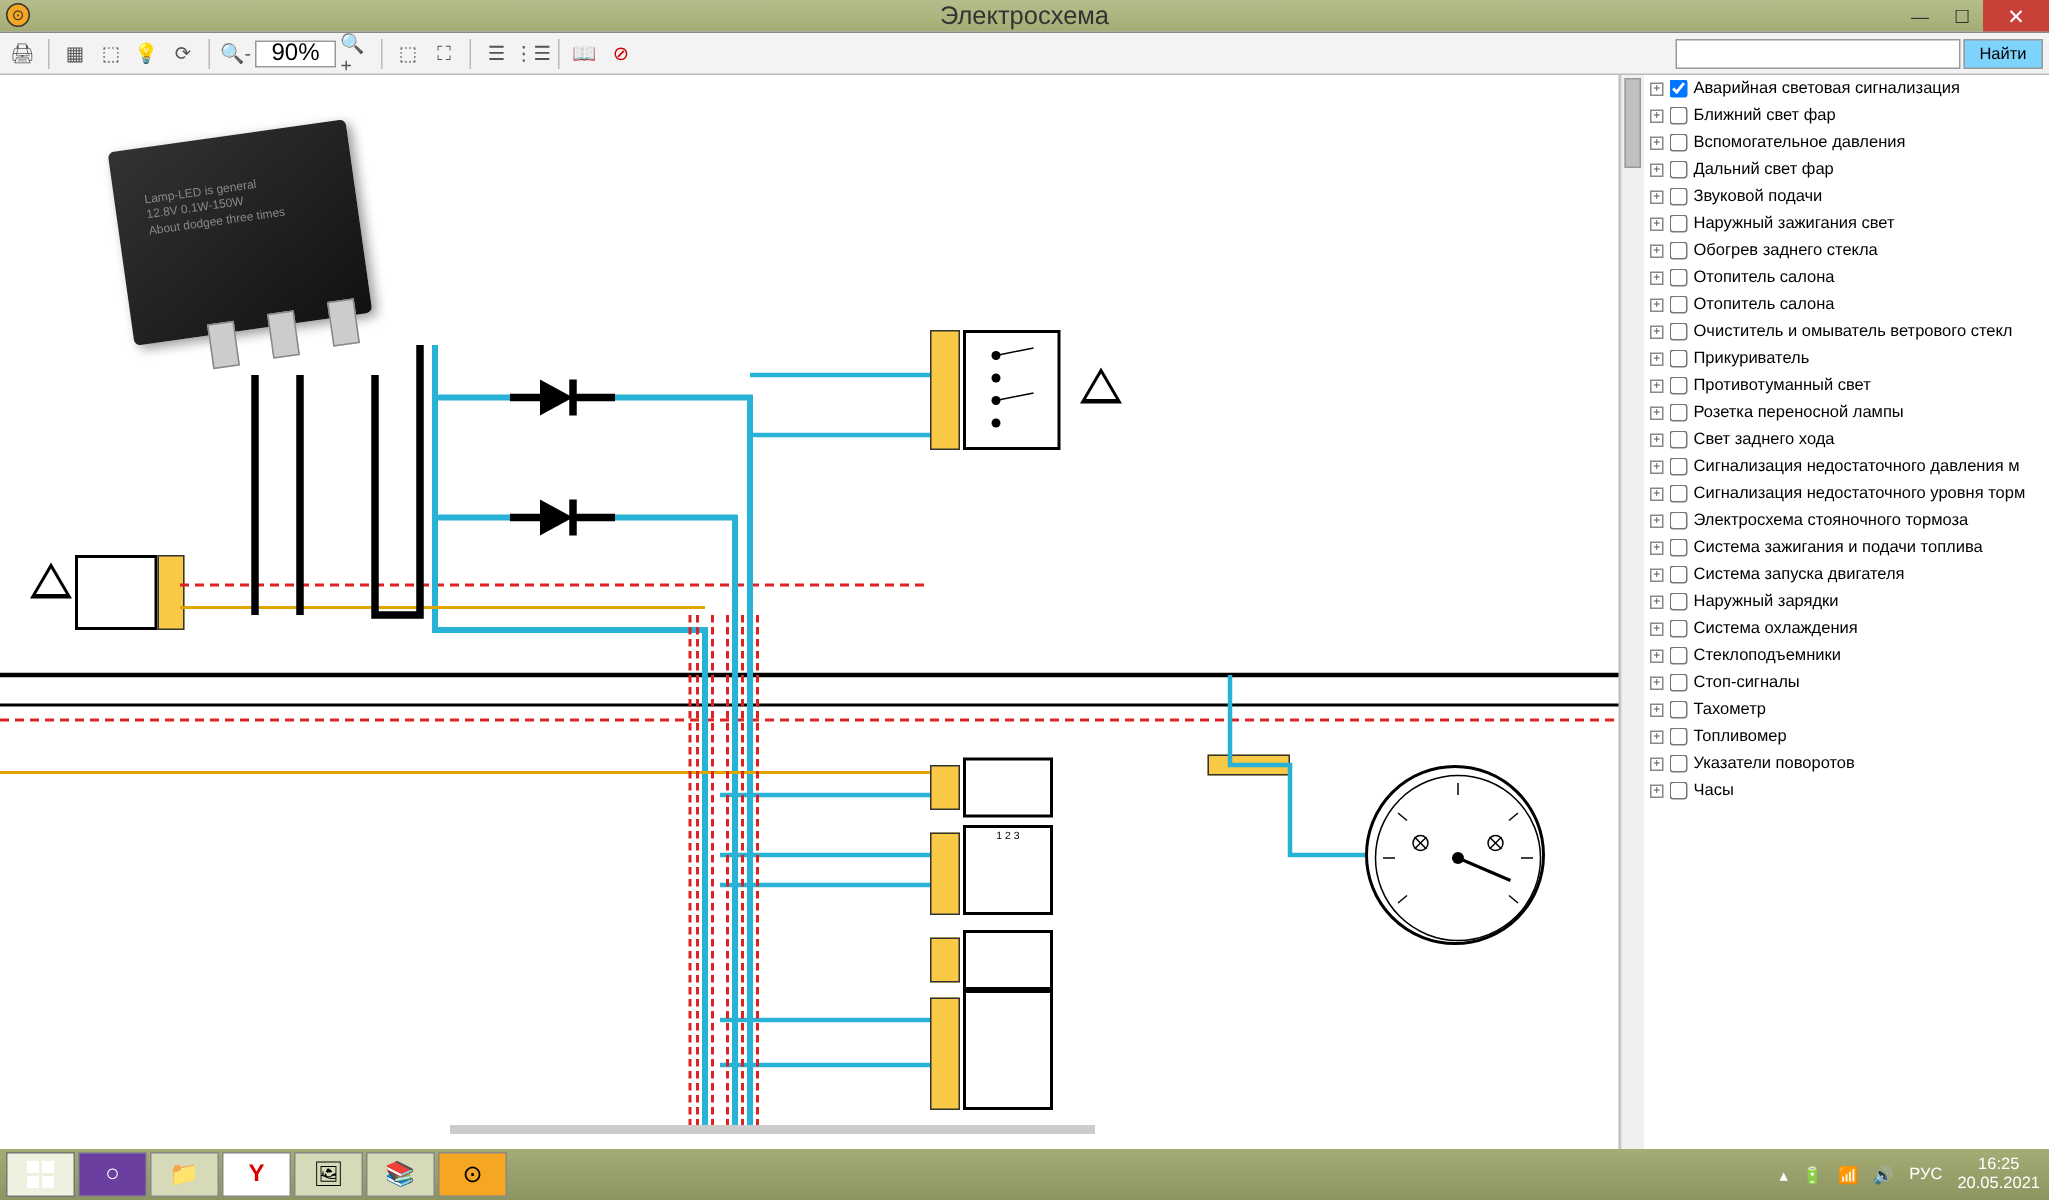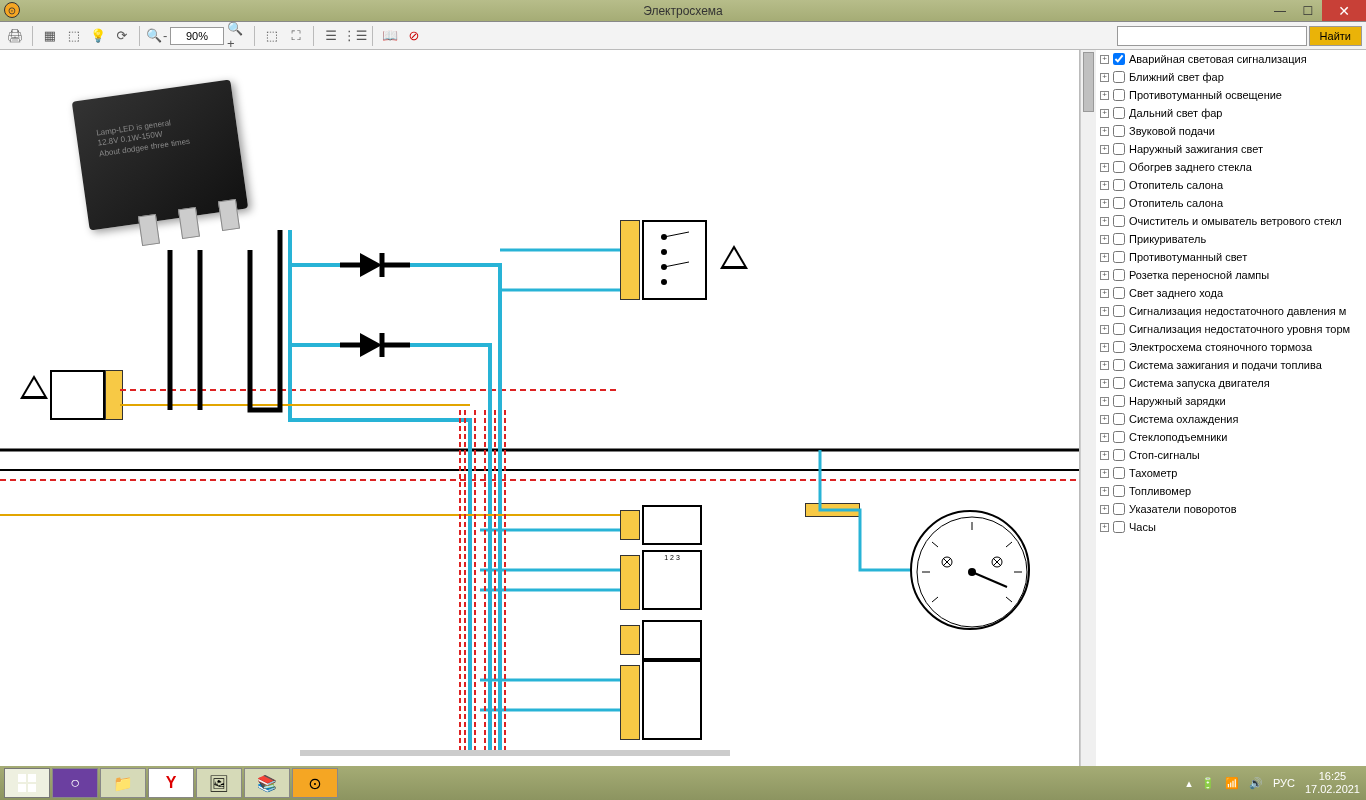--- a/index.html
+++ b/index.html
@@ -1,29 +1,29 @@
 <!DOCTYPE html>
 <html><head>
 <meta charset="utf-8">
 <style>
 * { box-sizing: border-box; margin: 0; padding: 0; }
 body { font-family: "Segoe UI", Tahoma, sans-serif; font-size: 11px; width: 1366px; height: 800px; overflow: hidden; background: #fff; }
 .titlebar { height: 22px; background: linear-gradient(#b7bd8a, #a5ac75); display: flex; align-items: center; justify-content: center; color: #333; position: relative; border-bottom: 1px solid #888; }
-.titlebar .title { font-size: 12px; }
+.titlebar .title { font-size: 17px; }
 .titlebar .controls { position: absolute; right: 0; top: 0; display: flex; height: 100%; }
 .titlebar .btn { width: 28px; display:flex; align-items:center; justify-content:center; font-size: 12px; color:#333; }
 .titlebar .btn.close { background: #c84037; color:#fff; width: 44px; font-size: 14px; }
 .titlebar .app-icon { position:absolute; left:4px; top:2px; width:16px; height:16px; background:#f5a623; border-radius:50%; display:flex; align-items:center; justify-content:center; font-size:10px; border:1px solid #333; }
 .toolbar { height: 28px; background: #f3f3f3; border-bottom: 1px solid #bbb; display: flex; align-items: center; padding: 0 4px; gap: 2px; }
 .toolbar .sep { width:1px; height:20px; background:#bbb; margin: 0 4px; }
 .toolbar .tbtn { width:22px; height:22px; display:flex; align-items:center; justify-content:center; border:1px solid transparent; font-size:13px; color:#555; }
-.toolbar .zoom { width:54px; height:18px; border:1px solid #999; font-size:11px; text-align:center; background:#fff; }
+.toolbar .zoom { width:54px; height:18px; border:1px solid #999; font-size:16px; text-align:center; background:#fff; }
 .toolbar .spacer { flex: 1; }
 .toolbar .search { width: 190px; height: 20px; border: 1px solid #999; padding: 0 4px; font-size: 11px; }
-.toolbar .findbtn { height: 20px; padding: 0 10px; border:1px solid #999; background:#eab308; font-size:11px; }
+.toolbar .findbtn { height: 20px; padding: 0 10px; border:1px solid #999; background:#7dd3fc; font-size:11px; }
 .main { display: flex; height: 716px; }
 .canvas { flex:1; position: relative; background:#fff; overflow:hidden; border-right: 1px solid #bbb; }
 .vscroll { width: 16px; background:#f0f0f0; border-left:1px solid #ccc; position:relative; }
 .vscroll .thumb { position:absolute; left:2px; right:2px; top:2px; height:60px; background:#c0c0c0; border:1px solid #999; }
 .side-panel { width: 270px; background:#fff; overflow:hidden; }
 .tree-item { display:flex; align-items:center; height:18px; padding: 0 4px; gap:4px; white-space: nowrap; }
 .tree-item .plus { width:9px; height:9px; border:1px solid #888; display:flex; align-items:center; justify-content:center; font-size:8px; color:#555; line-height:1; }
 .tree-item input[type=checkbox] { width:12px; height:12px; }
 .tree-item .label { font-size: 11px; color:#000; }
 .taskbar { height: 34px; background: linear-gradient(#a5ac75, #8c9460); display:flex; align-items:center; padding: 0 4px; gap:2px; position: relative; }
@@ -208,21 +208,21 @@
           <span class="label">Аварийная световая сигнализация</span>
         </div>
         <div class="tree-item">
           <span class="plus">+</span>
           <input type="checkbox" style="">
           <span class="label">Ближний свет фар</span>
         </div>
         <div class="tree-item">
           <span class="plus">+</span>
           <input type="checkbox" style="">
-          <span class="label">Противотуманный освещение</span>
+          <span class="label">Вспомогательное давления</span>
         </div>
         <div class="tree-item">
           <span class="plus">+</span>
           <input type="checkbox" style="">
           <span class="label">Дальний свет фар</span>
         </div>
         <div class="tree-item">
           <span class="plus">+</span>
           <input type="checkbox" style="">
           <span class="label">Звуковой подачи</span>
@@ -357,16 +357,16 @@
   <div class="task">📚</div>
   <div class="task" style="background:#f5a623">⊙</div>
   <div class="tray">
     <span>▴</span>
     <span>🔋</span>
     <span>📶</span>
     <span>🔊</span>
     <span>РУС</span>
     <div class="clock">
       <div>16:25</div>
-      <div>17.02.2021</div>
+      <div>20.05.2021</div>
     </div>
   </div>
 </div>
 
 </body></html>

